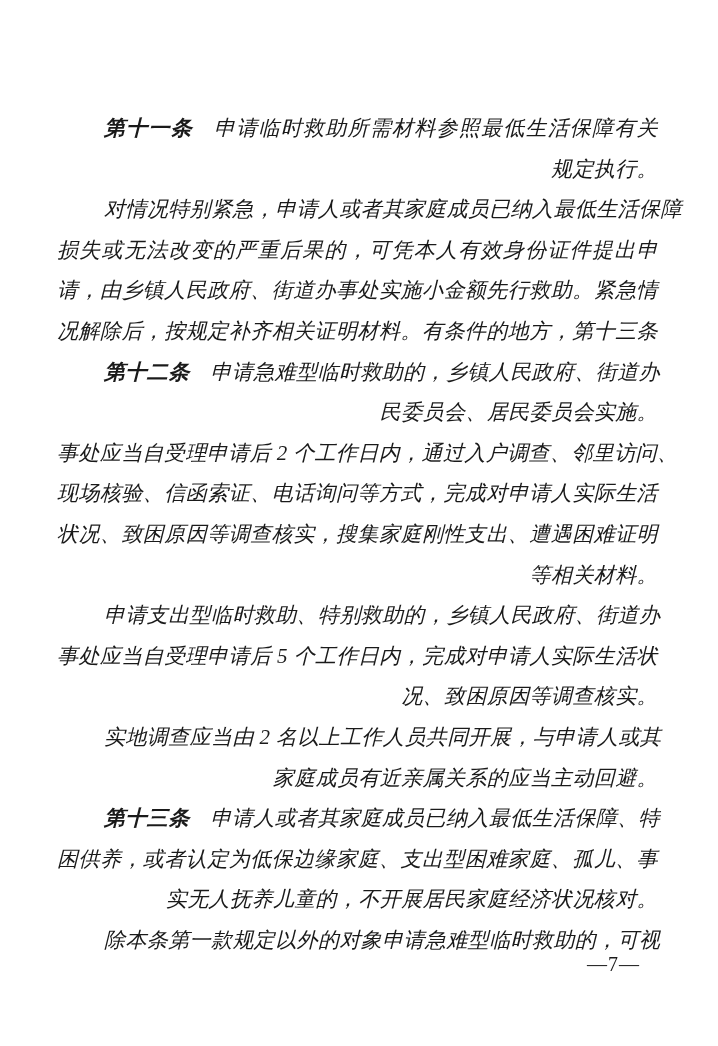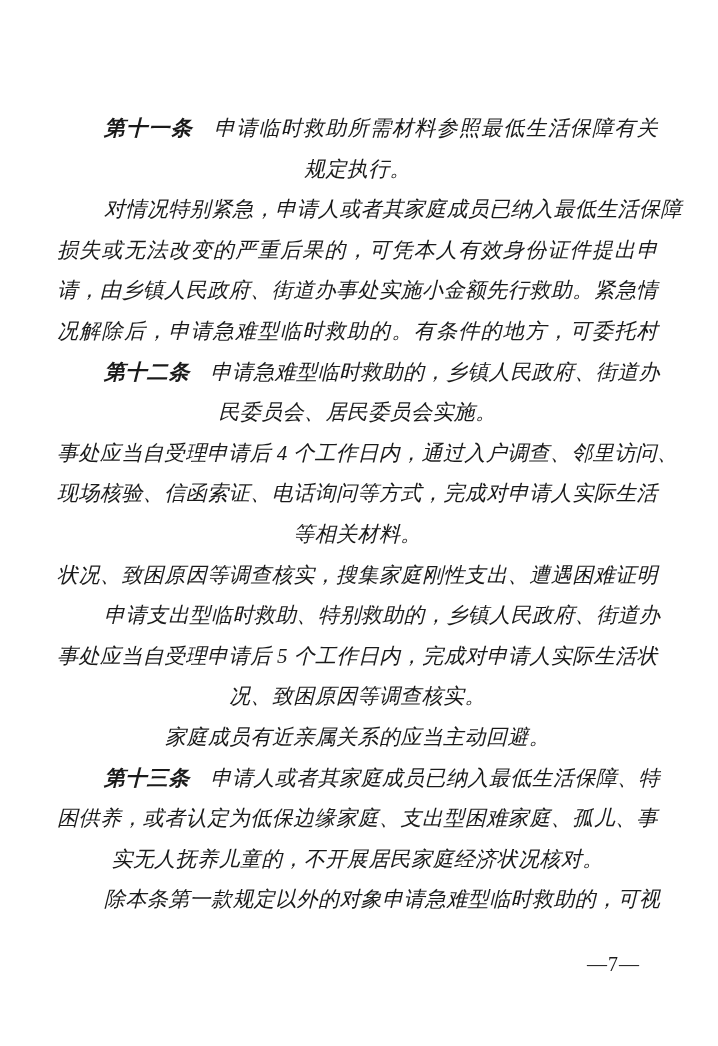--- a/index.html
+++ b/index.html
@@ -21,21 +21,21 @@
     top: 108px;
     left: 57px;
     width: 601px;
     font-size: 21px;
     line-height: 40.6px;
     letter-spacing: 0.4px;
     font-style: italic;
   }
   .line {
     white-space: nowrap;
-    text-align: center;
+    text-align: right;
   }
   .line.fill {
     text-align: justify;
     text-align-last: justify;
   }
   .line.first {
     text-indent: 47px;
   }
   .head {
     font-weight: 700;
@@ -54,30 +54,31 @@
 </head>
 <body>
 
 <div class="page">
   <div class="doc-body" id="doc-body">
       <div class="line first fill"><span class="head">第十一条</span><span>申请临时救助所需材料参照最低生活保障有关</span></div>
       <div class="line">规定执行。</div>
       <div class="line first fill">对情况特别紧急，申请人或者其家庭成员已纳入最低生活保障</div>
       <div class="line fill">损失或无法改变的严重后果的，可凭本人有效身份证件提出申</div>
       <div class="line fill">请，由乡镇人民政府、街道办事处实施小金额先行救助。紧急情</div>
-      <div class="line fill">况解除后，申请急难型临时救助的。有条件的地方，可委托村</div>
+      <div class="line fill">况解除后，按规定补齐相关证明材料。有条件的地方，第十三条</div>
       <div class="line first fill"><span class="head">第十二条</span><span>申请急难型临时救助的，乡镇人民政府、街道办</span></div>
       <div class="line">民委员会、居民委员会实施。</div>
-      <div class="line fill">事处应当自受理申请后 4 个工作日内，通过入户调查、邻里访问、</div>
+      <div class="line fill">事处应当自受理申请后 2 个工作日内，通过入户调查、邻里访问、</div>
       <div class="line fill">现场核验、信函索证、电话询问等方式，完成对申请人实际生活</div>
+      <div class="line fill">状况、致困原因等调查核实，搜集家庭刚性支出、遭遇困难证明</div>
       <div class="line">等相关材料。</div>
-      <div class="line fill">状况、致困原因等调查核实，搜集家庭刚性支出、遭遇困难证明</div>
       <div class="line first fill">申请支出型临时救助、特别救助的，乡镇人民政府、街道办</div>
       <div class="line fill">事处应当自受理申请后 5 个工作日内，完成对申请人实际生活状</div>
       <div class="line">况、致困原因等调查核实。</div>
+      <div class="line first fill">实地调查应当由 2 名以上工作人员共同开展，与申请人或其</div>
       <div class="line">家庭成员有近亲属关系的应当主动回避。</div>
       <div class="line first fill"><span class="head">第十三条</span><span>申请人或者其家庭成员已纳入最低生活保障、特</span></div>
       <div class="line fill">困供养，或者认定为低保边缘家庭、支出型困难家庭、孤儿、事</div>
       <div class="line">实无人抚养儿童的，不开展居民家庭经济状况核对。</div>
       <div class="line first fill">除本条第一款规定以外的对象申请急难型临时救助的，可视</div>
     </div>
   <div class="page-number">—7—</div>
 </div>
 
 </body></html>

